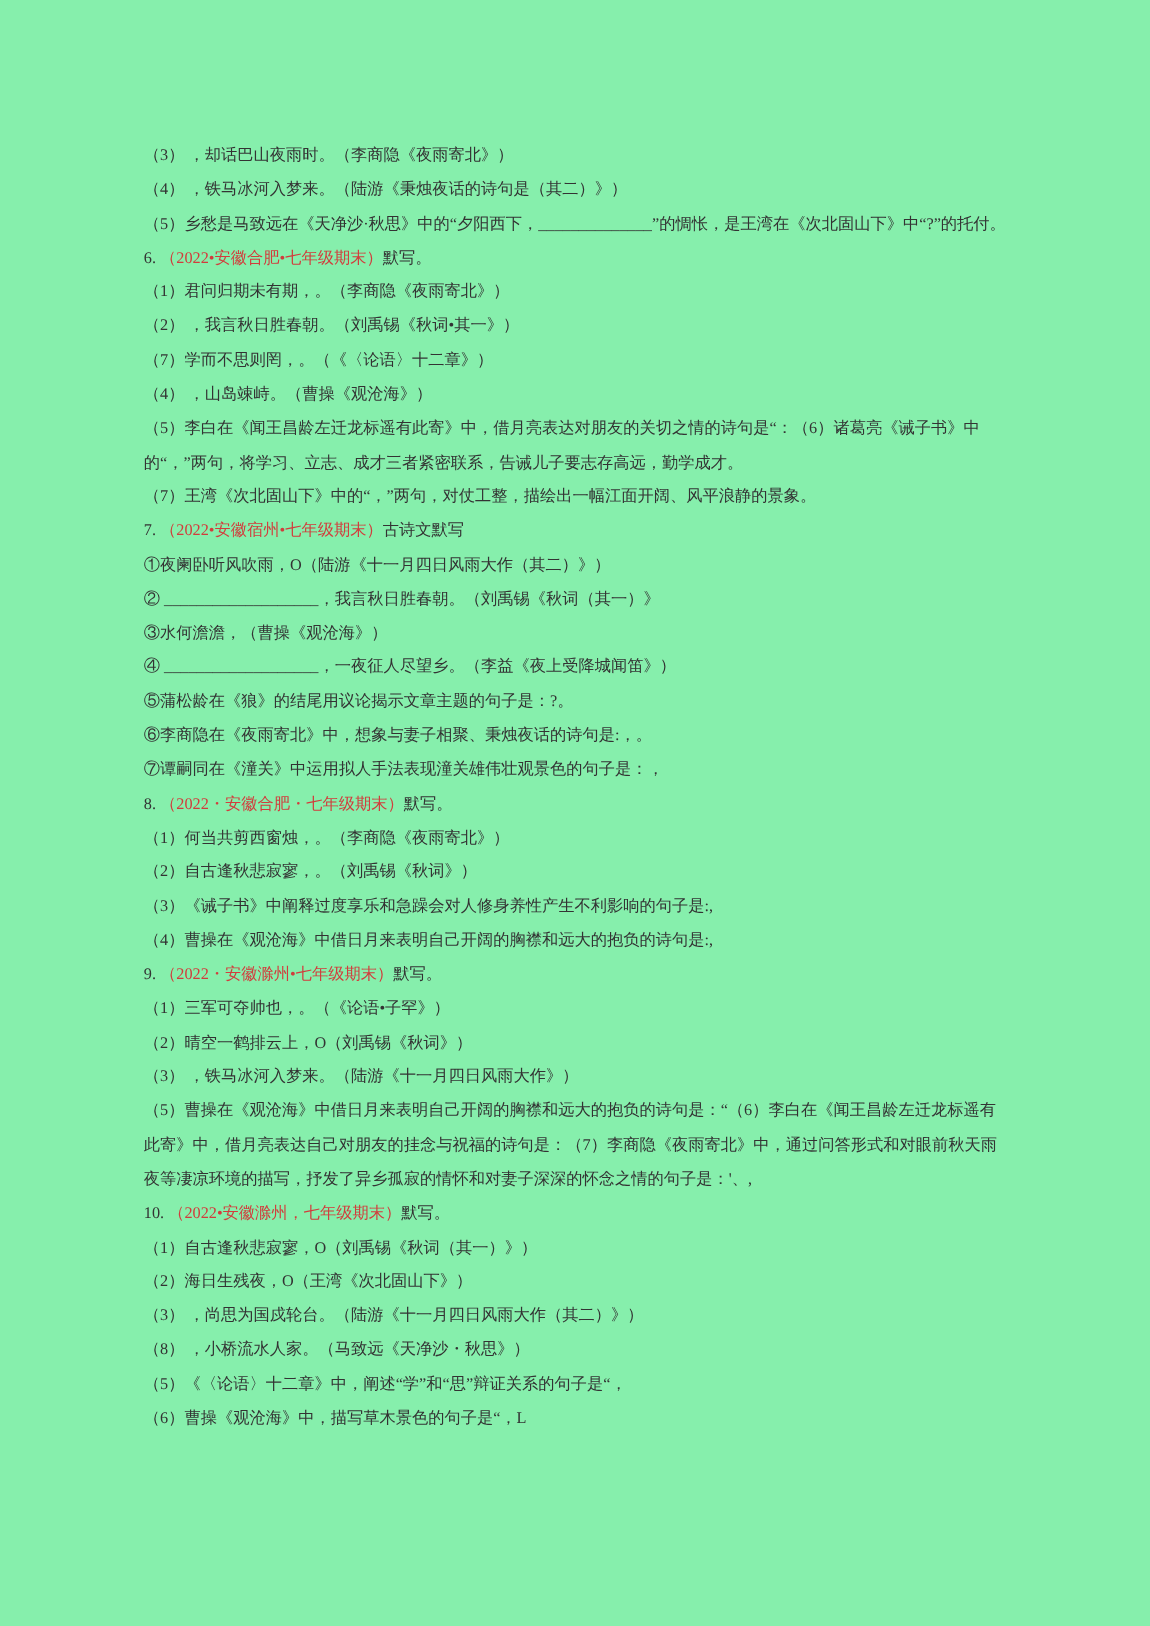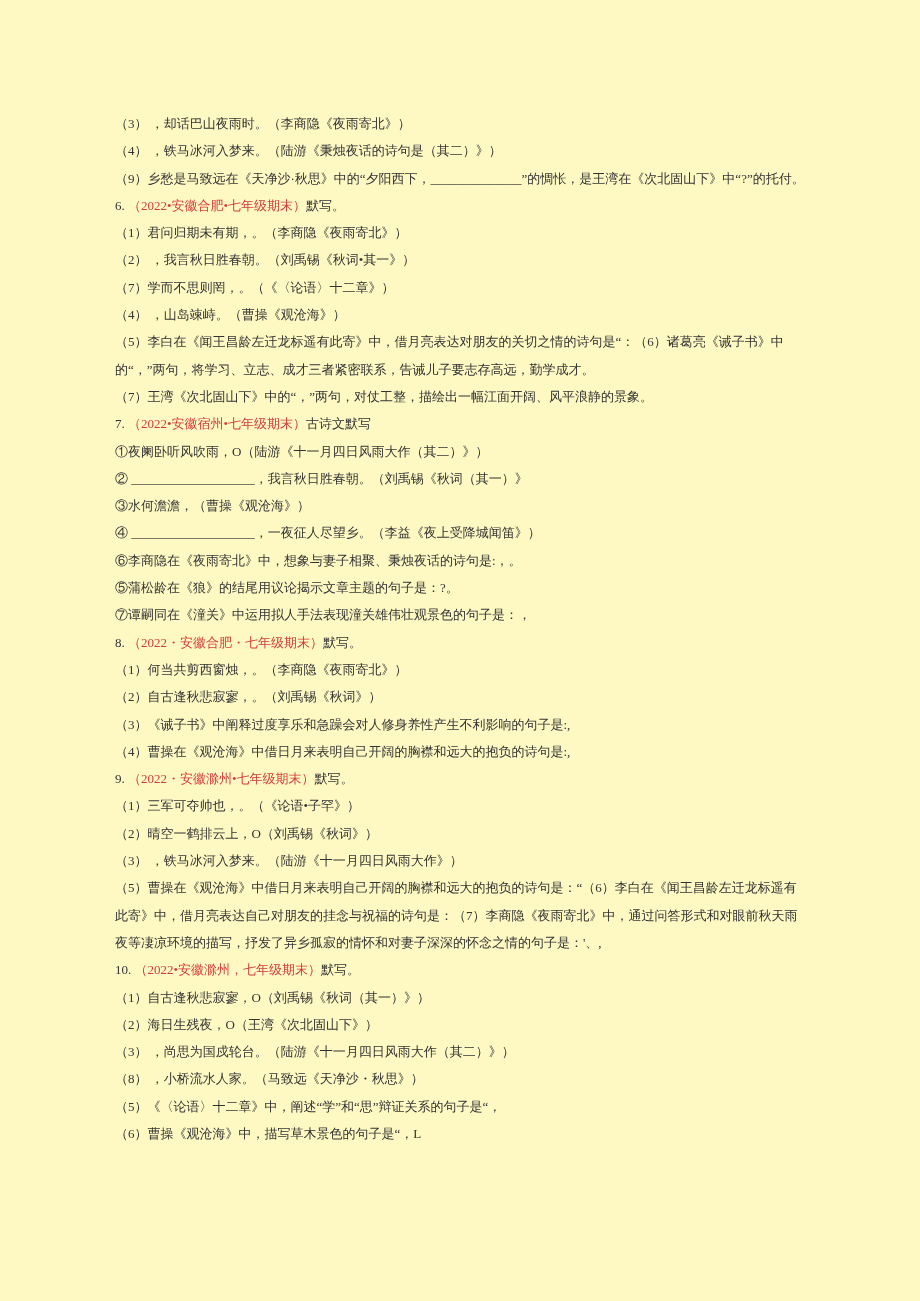--- a/index.html
+++ b/index.html
@@ -6,21 +6,21 @@
     margin: 0;
     padding: 0;
     background: #ffffff;
     font-family: "SimSun", "宋体", serif;
   }
   .page {
     width: 920px;
     min-height: 1301px;
     padding: 110px 115px 92px 115px;
     box-sizing: border-box;
-    background: #fef9c3;
+    background: #86efac;
     font-size: 13px;
     line-height: 2.1;
     color: #333333;
   }
   .line {
     display: block;
     white-space: normal;
     word-break: break-all;
   }
   .red {
@@ -29,35 +29,35 @@
   .black {
     color: #333333;
   }
 </style>
 </head>
 <body>
 
 <div class="page" id="page-root">
     <div class="line"><span class="black">（3）</span><span class="black">                        ，却话巴山夜雨时。（李商隐《夜雨寄北》）</span></div>
     <div class="line"><span class="black">（4）</span><span class="black">                        ，铁马冰河入梦来。（陆游《秉烛夜话的诗句是（其二）》）</span></div>
-    <div class="line"><span class="black">（9）乡愁是马致远在《天净沙·秋思》中的“夕阳西下，______________”的惆怅，是王湾在《次北固山下》中“?”的托付。</span></div>
+    <div class="line"><span class="black">（5）乡愁是马致远在《天净沙·秋思》中的“夕阳西下，______________”的惆怅，是王湾在《次北固山下》中“?”的托付。</span></div>
     <div class="line"><span class="black">6.  </span><span class="red">（2022•安徽合肥•七年级期末）</span><span class="black">默写。</span></div>
     <div class="line"><span class="black">（1）君问归期未有期，。（李商隐《夜雨寄北》）</span></div>
     <div class="line"><span class="black">（2）                     ，我言秋日胜春朝。（刘禹锡《秋词•其一》）</span></div>
     <div class="line"><span class="black">（7）学而不思则罔，。（《〈论语〉十二章》）</span></div>
     <div class="line"><span class="black">（4）                        ，山岛竦峙。（曹操《观沧海》）</span></div>
     <div class="line"><span class="black">（5）李白在《闻王昌龄左迁龙标遥有此寄》中，借月亮表达对朋友的关切之情的诗句是“：（6）诸葛亮《诫子书》中的“，”两句，将学习、立志、成才三者紧密联系，告诫儿子要志存高远，勤学成才。</span></div>
     <div class="line"><span class="black">（7）王湾《次北固山下》中的“，”两句，对仗工整，描绘出一幅江面开阔、风平浪静的景象。</span></div>
     <div class="line"><span class="black">7.  </span><span class="red">（2022•安徽宿州•七年级期末）</span><span class="black">古诗文默写</span></div>
     <div class="line"><span class="black">①夜阑卧听风吹雨，O（陆游《十一月四日风雨大作（其二）》）</span></div>
     <div class="line"><span class="black">② ___________________，我言秋日胜春朝。（刘禹锡《秋词（其一）》</span></div>
     <div class="line"><span class="black">③水何澹澹，（曹操《观沧海》）</span></div>
     <div class="line"><span class="black">④ ___________________，一夜征人尽望乡。（李益《夜上受降城闻笛》）</span></div>
+    <div class="line"><span class="black">⑤蒲松龄在《狼》的结尾用议论揭示文章主题的句子是：?。</span></div>
     <div class="line"><span class="black">⑥李商隐在《夜雨寄北》中，想象与妻子相聚、秉烛夜话的诗句是:，。</span></div>
-    <div class="line"><span class="black">⑤蒲松龄在《狼》的结尾用议论揭示文章主题的句子是：?。</span></div>
     <div class="line"><span class="black">⑦谭嗣同在《潼关》中运用拟人手法表现潼关雄伟壮观景色的句子是：，</span></div>
     <div class="line"><span class="black"> </span></div>
     <div class="line"><span class="black">8.  </span><span class="red">（2022・安徽合肥・七年级期末）</span><span class="black">默写。</span></div>
     <div class="line"><span class="black">（1）何当共剪西窗烛，。（李商隐《夜雨寄北》）</span></div>
     <div class="line"><span class="black">（2）自古逢秋悲寂寥，。（刘禹锡《秋词》）</span></div>
     <div class="line"><span class="black">（3）《诫子书》中阐释过度享乐和急躁会对人修身养性产生不利影响的句子是:,</span></div>
     <div class="line"><span class="black">（4）曹操在《观沧海》中借日月来表明自己开阔的胸襟和远大的抱负的诗句是:,</span></div>
     <div class="line"><span class="black">9.  </span><span class="red">（2022・安徽滁州•七年级期末）</span><span class="black">默写。</span></div>
     <div class="line"><span class="black">（1）三军可夺帅也，。（《论语•子罕》）</span></div>
     <div class="line"><span class="black">（2）晴空一鹤排云上，O（刘禹锡《秋词》）</span></div>

